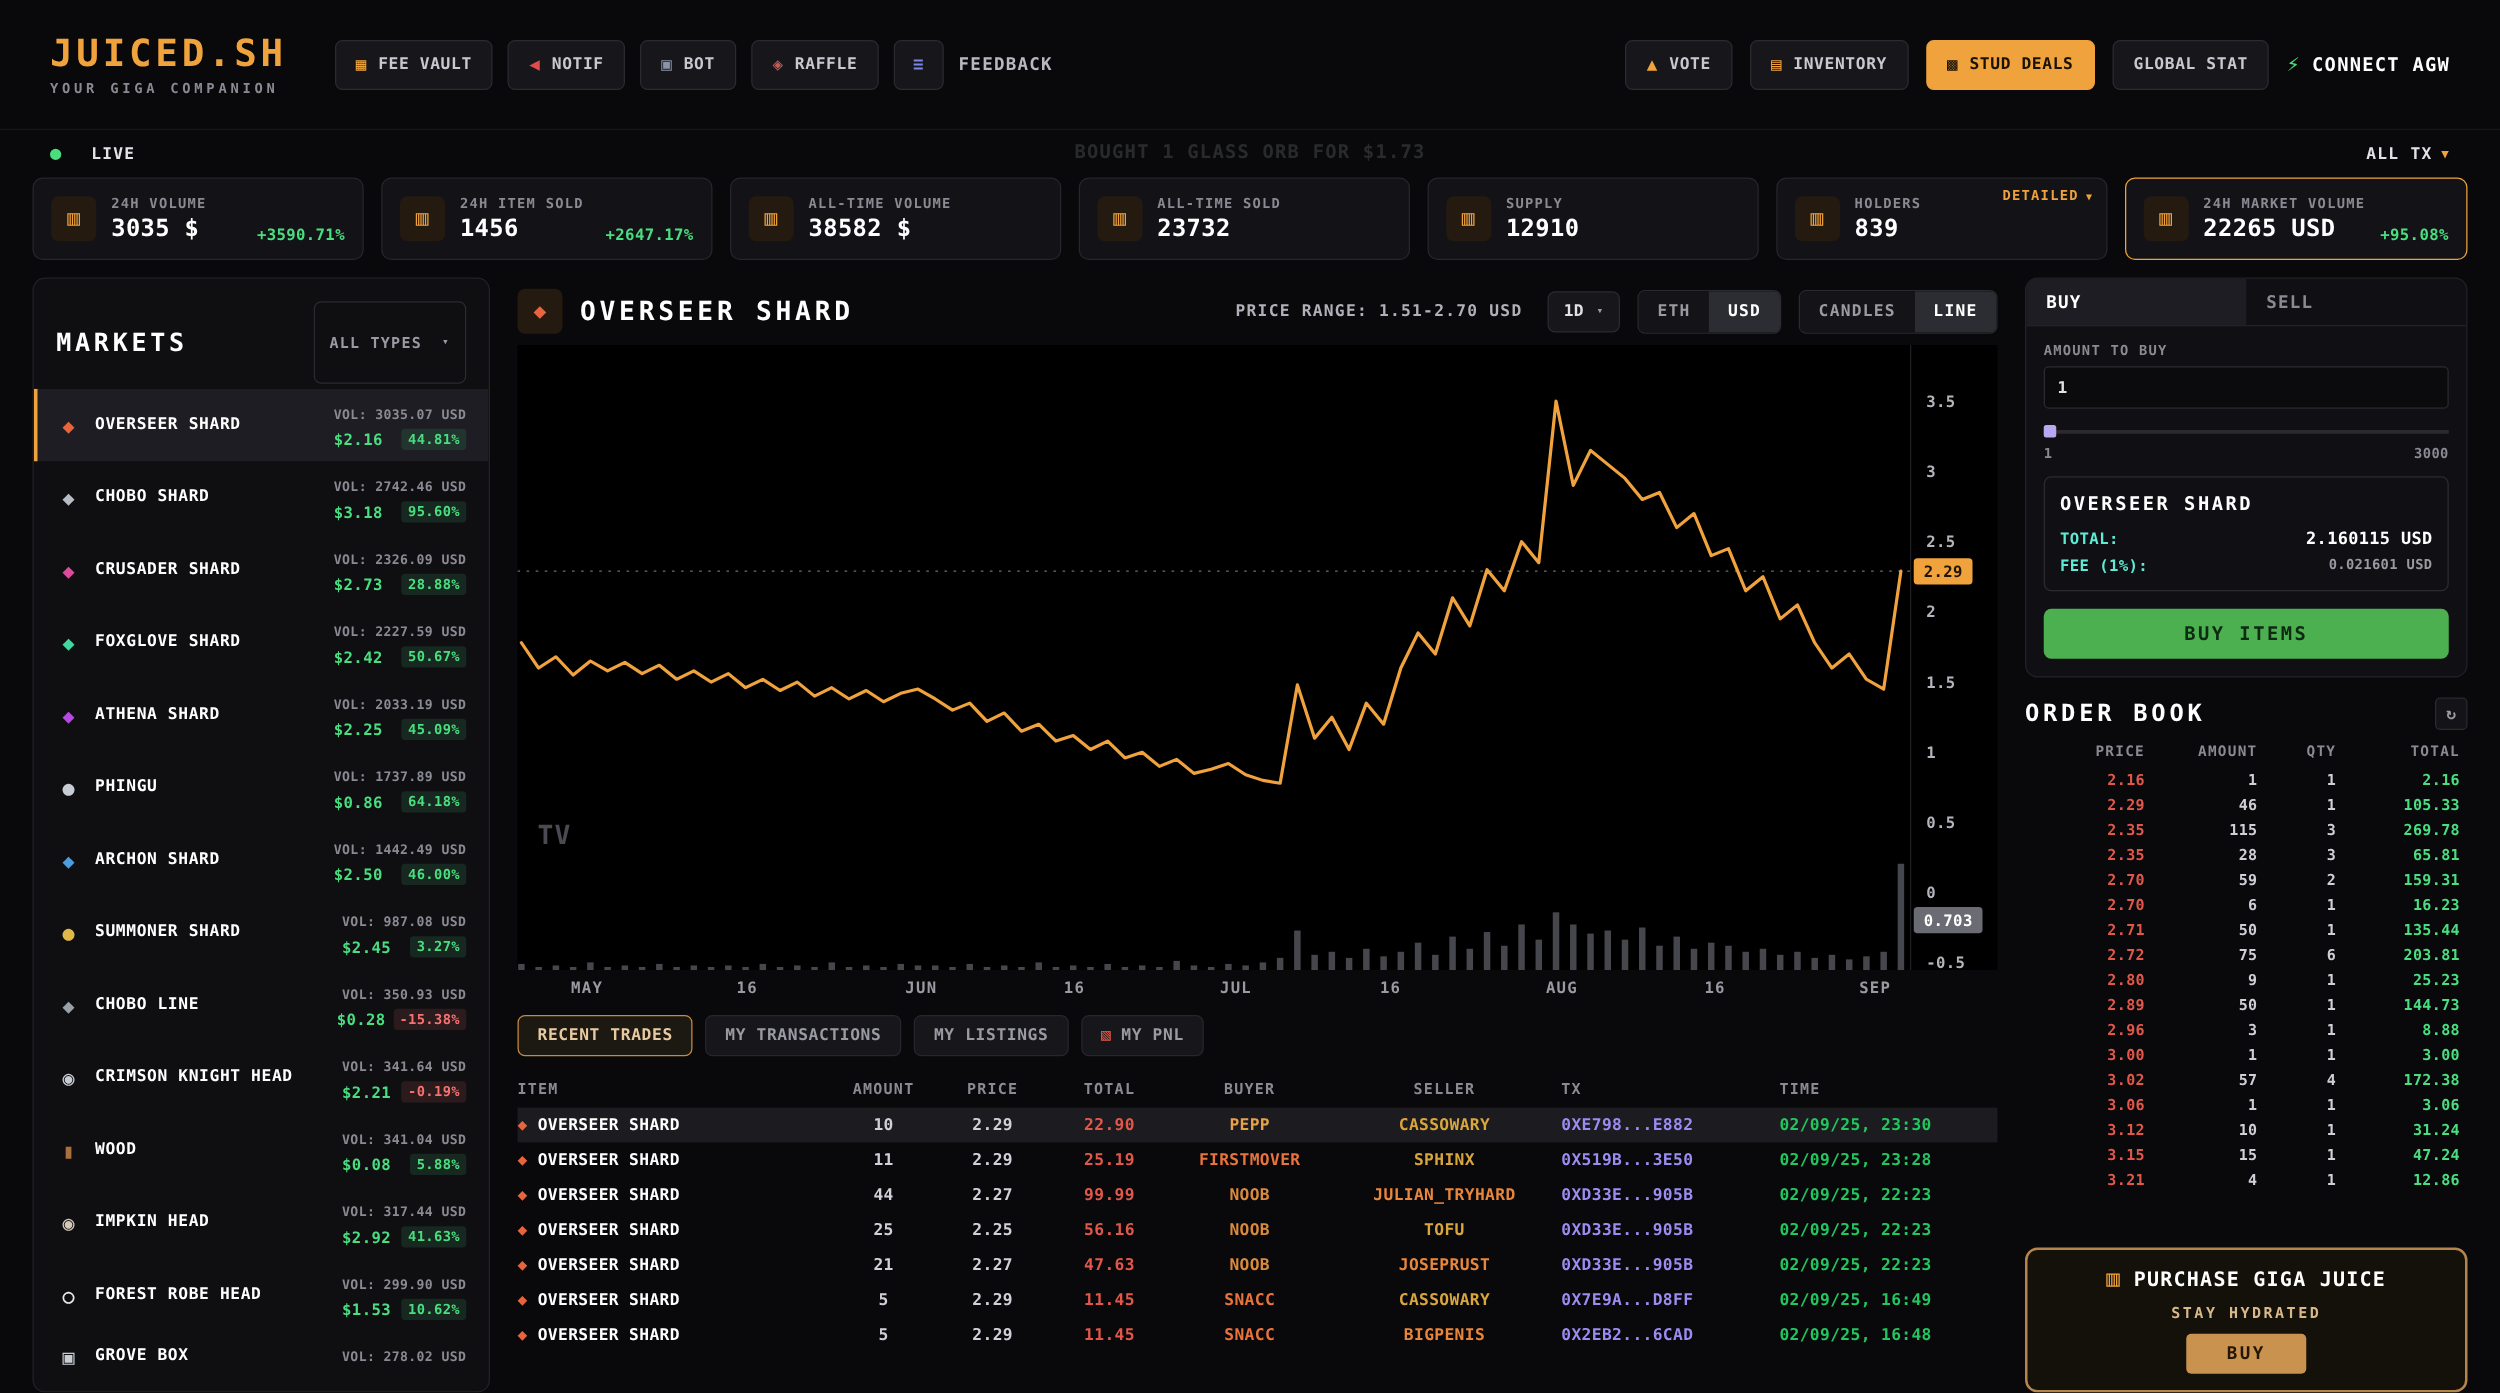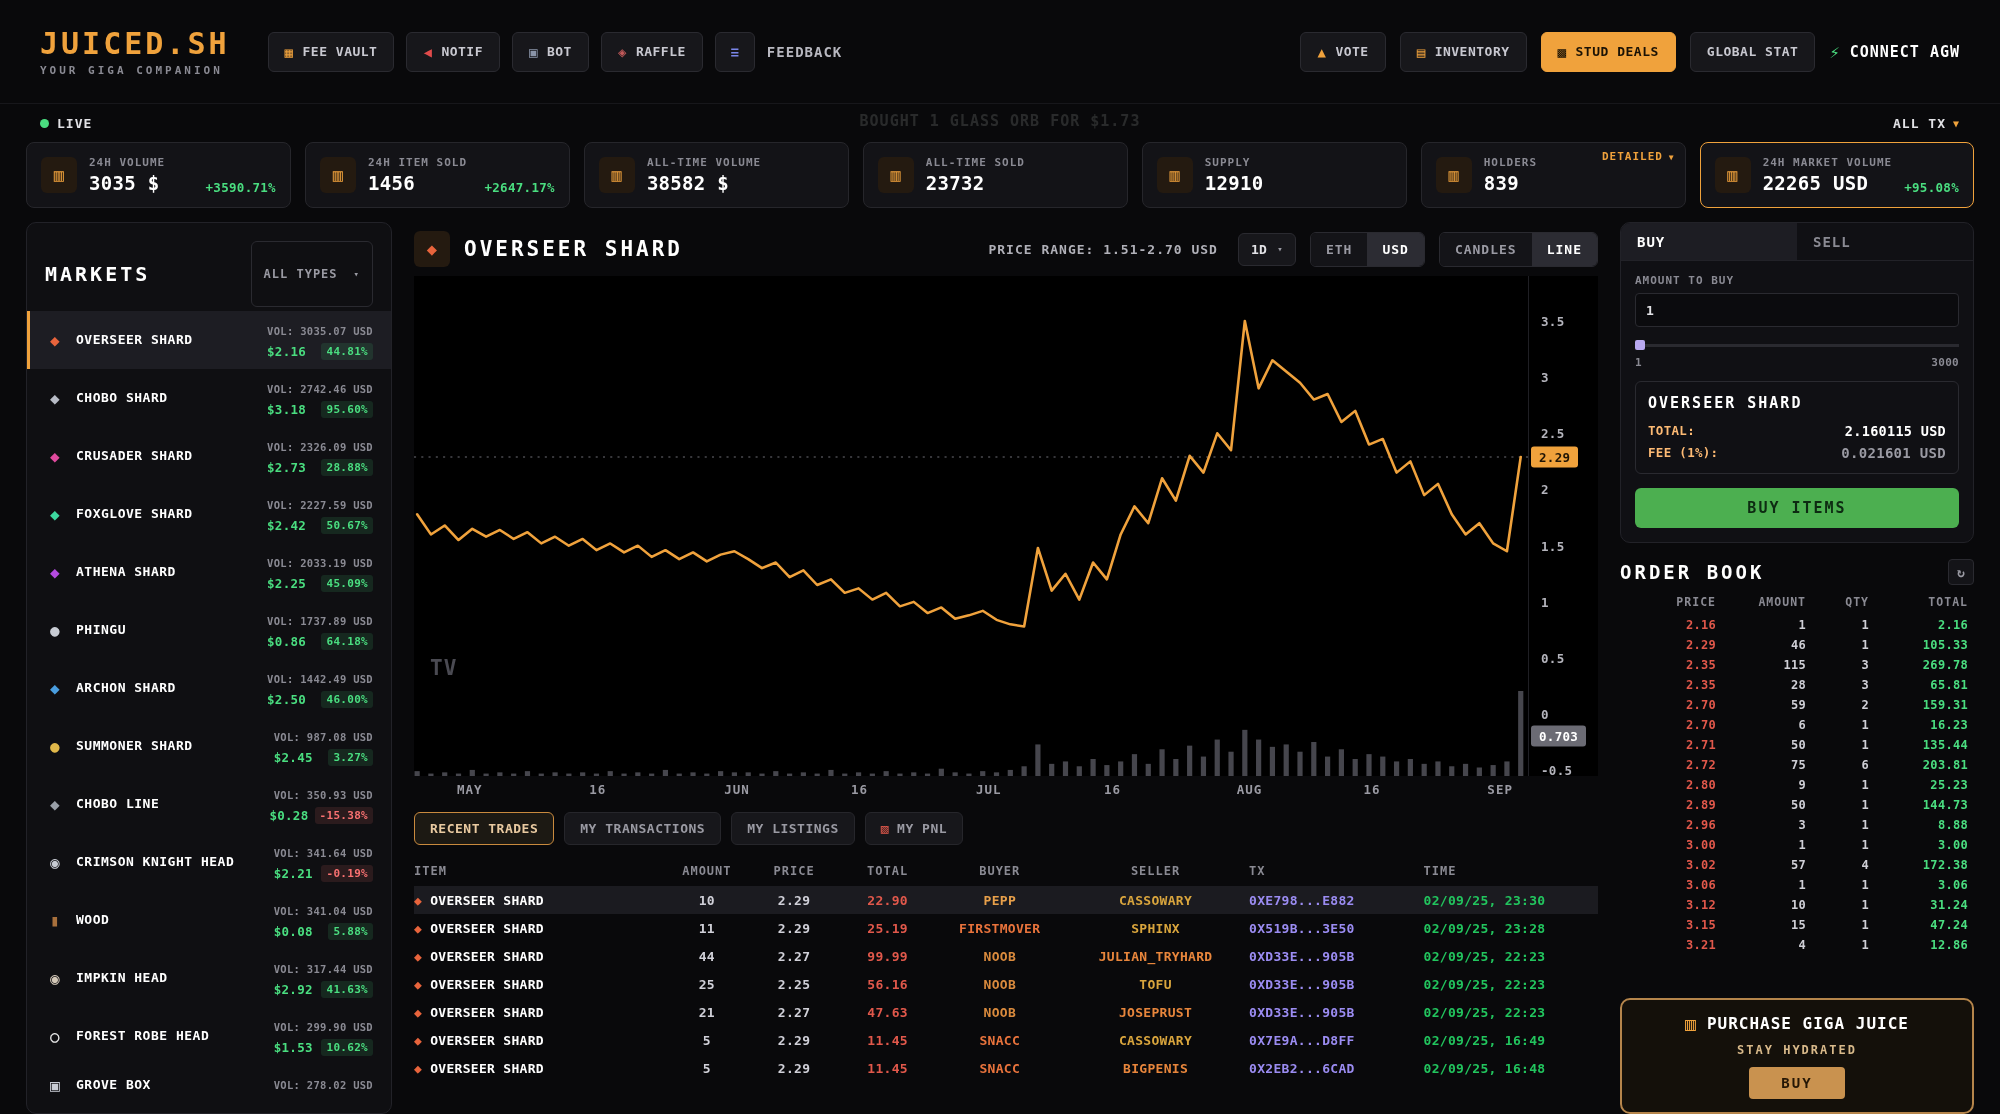--- a/index.html
+++ b/index.html
@@ -24,21 +24,21 @@
   .btn.square{width:40px;padding:0;justify-content:center}
   .btn.stud{background:#f0a23c;border-color:#f0a23c;color:#1a1205}
   .btn.stud .ic{color:#1a1205}
   .plain-link{font-size:14px;color:#b8b8c0;letter-spacing:1px;cursor:pointer}
   .nav-right{margin-left:auto;display:flex;gap:14px;align-items:center}
   .connect{display:flex;gap:9px;align-items:center;font-size:15px;color:#fff;letter-spacing:1px;cursor:pointer}
   .connect .ic{color:#4ade80;font-size:17px}
 
   
   .status-row{height:38px;display:flex;align-items:center;padding:0 40px;justify-content:space-between;position:relative}
-  .live{display:flex;align-items:center;gap:8px;font-size:13px;letter-spacing:1px}
+  .live{display:flex;align-items:center;gap:24px;font-size:13px;letter-spacing:1px}
   .live-dot{width:9px;height:9px;border-radius:50%;background:#4ade80}
   .alltx{display:flex;align-items:center;gap:7px;font-size:13px;letter-spacing:1px;cursor:pointer}
   .alltx .ic{color:#f0a23c;font-size:10px}
   .toast{position:absolute;left:50%;transform:translateX(-50%);top:8px;opacity:.16;font-size:15px;color:#cfd8cf;letter-spacing:1px}
 
   
   .stats-row{display:flex;gap:14px;padding:0 26px;height:66px;margin-bottom:14px}
   .stat-card{flex:1;background:#131317;border:1px solid #26262b;border-radius:8px;display:flex;align-items:center;gap:12px;padding:0 14px;position:relative}
   .stat-card.highlight{border-color:#f0a23c}
   .stat-ic{width:36px;height:36px;background:#241a10;border-radius:6px;display:flex;align-items:center;justify-content:center;color:#f0a23c;font-size:17px;flex:none}
@@ -130,23 +130,23 @@
   .bp-body{padding:13px 14px 14px}
   .bp-label{font-size:11px;color:#8a8a93;letter-spacing:1px;margin-bottom:6px}
   .bp-input{width:100%;height:34px;background:#0b0b0e;border:1px solid #2a2a30;border-radius:4px;color:#e2e2e6;padding:0 10px;font-size:13px;font-family:inherit;font-weight:bold}
   .bp-slider{margin:12px 0 5px;position:relative;height:12px;cursor:pointer}
   .bp-track{position:absolute;top:5px;left:0;right:0;height:3px;background:#2a2a30}
   .bp-thumb{position:absolute;top:1px;left:0;width:10px;height:10px;background:#b8a8f0;border-radius:2px}
   .bp-range{display:flex;justify-content:space-between;font-size:11px;color:#8a8a93}
   .bp-summary{margin-top:12px;border:1px solid #2a2a30;border-radius:6px;padding:12px}
   .bp-item-name{font-size:15px;color:#fff;letter-spacing:2px;margin-bottom:11px}
   .bp-row{display:flex;justify-content:space-between;font-size:12.5px;margin-top:6px}
-  .bp-row .k{color:#fdba74}
+  .bp-row .k{color:#5eead4}
   .bp-row .v{color:#fff;font-size:13.5px}
-  .bp-row.fee .v{color:#9a9aa3;font-size:14px}
+  .bp-row.fee .v{color:#9a9aa3;font-size:11px}
   .buy-btn{margin-top:14px;width:100%;height:40px;background:#4caf50;border:none;border-radius:6px;font-size:15px;color:#0d2b12;font-family:inherit;font-weight:bold;letter-spacing:2px;cursor:pointer}
 
   .ob{flex:1;min-height:0;display:flex;flex-direction:column}
   .ob-head{display:flex;justify-content:space-between;align-items:center}
   .ob-title{font-size:19px;color:#fff;letter-spacing:3px}
   .ob-refresh{width:26px;height:26px;border:1px solid #2a2a30;border-radius:4px;background:#141418;color:#9a9aa3;font-size:13px;display:flex;align-items:center;justify-content:center;cursor:pointer}
   .ob-grid{display:grid;grid-template-columns:1fr 1fr .7fr 1.1fr;text-align:right;align-items:center;padding:0 6px}
   .ob-cols{font-size:11.5px;color:#8a8a93;letter-spacing:1px;height:26px;margin-top:4px;align-content:center}
   .ob-row{height:20px;font-size:12px}
   .ob-price{color:#e1584b}

